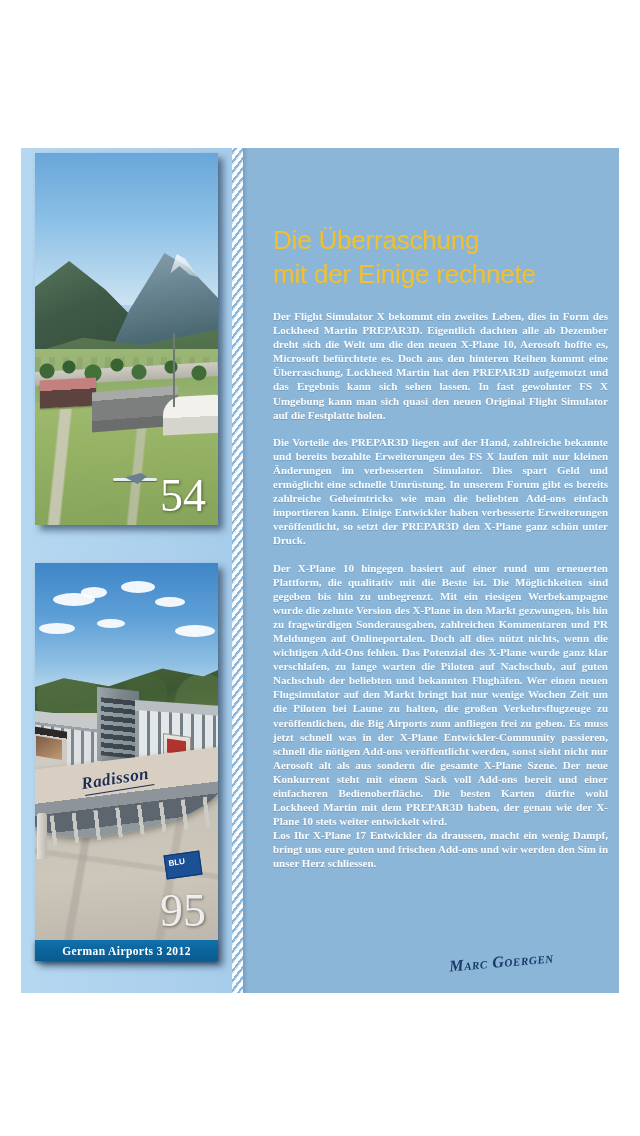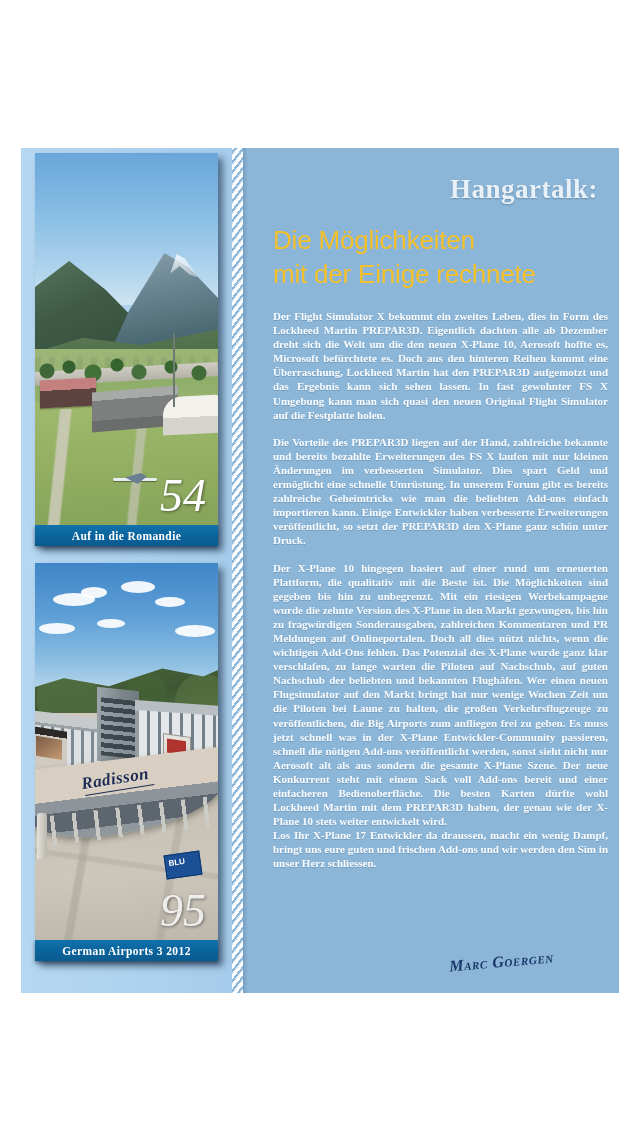--- a/index.html
+++ b/index.html
@@ -283,21 +283,20 @@
     background: linear-gradient(90deg,#e4e2dc,#b9b6ad);
     border-radius:3px 3px 0 0;
   }
 
   
   .page-num {
     position: absolute;
     right: 12px;
     bottom: 6px;
     font-family: "Liberation Serif", serif;
-    font-style: italic;
     font-size: 46px;
     line-height: 1;
     color: #ffffff;
     text-shadow: 1px 1px 3px rgba(0,0,0,.45);
     text-align: center;
   }
   #photo-2 .page-num { color: rgba(255,255,255,.85); }
 
   
   .caption-bar {
@@ -398,21 +397,20 @@
       <div class="p1-taxiway"></div>
       <div class="p1-trees"></div>
       <div class="p1-grass"></div>
       <div class="p1-hangar-red"></div>
       <div class="p1-hangar-grey"></div>
       <div class="p1-hangar-white"></div>
       <div class="p1-mast"></div>
       <div class="p1-plane"></div>
       <div class="page-num">54</div>
     </div>
-    <div class="caption-bar">Auf in die Romandie</div>
   </div>
 
   <div class="photo-card" id="photo-2">
     <div class="photo">
       <div class="p2-sky"></div>
       <div class="p2-cloud" style="left:18px;  top:30px; width:42px; height:13px;"></div>
       <div class="p2-cloud" style="left:46px;  top:24px; width:26px; height:11px;"></div>
       <div class="p2-cloud" style="left:86px;  top:18px; width:34px; height:12px;"></div>
       <div class="p2-cloud" style="left:120px; top:34px; width:30px; height:10px;"></div>
       <div class="p2-cloud" style="left:4px;   top:60px; width:36px; height:11px;"></div>
@@ -430,24 +428,23 @@
       <div class="p2-radisson">Radisson</div>
       <div class="p2-signblue"></div>
       <div class="p2-tower"></div>
       <div class="page-num">95</div>
     </div>
     <div class="caption-bar">German Airports 3 2012</div>
   </div>
 
   <div class="text-col">
 
-    <div class="kicker">Hangartalk:</div>
 
     <div class="headline">
-      <span class="l1">Die Möglichkeiten</span>
+      <span class="l1">Die Überraschung</span>
       <span class="l2">mit der Einige rechnete</span>
     </div>
 
     <div class="body-copy">
       <p>Der Flight Simulator X bekommt ein zweites Leben, dies in Form des Lockheed Martin PREPAR3D. Eigentlich dachten alle ab Dezember dreht sich die Welt um die den neuen X-Plane 10, Aerosoft hoffte es, Microsoft befürchtete es. Doch aus den hinteren Reihen kommt eine Überraschung, Lockheed Martin hat den PREPAR3D aufgemotzt und das Ergebnis kann sich sehen lassen. In fast gewohnter FS X Umgebung kann man sich quasi den neuen Original Flight Simulator auf die Festplatte holen.</p>
       <p>Die Vorteile des PREPAR3D liegen auf der Hand, zahlreiche bekannte und bereits bezahlte Erweiterungen des FS X laufen mit nur kleinen Änderungen im verbesserten Simulator. Dies spart Geld und ermöglicht eine schnelle Umrüstung. In unserem Forum gibt es bereits zahlreiche Geheimtricks wie man die beliebten Add-ons einfach importieren kann. Einige Entwickler haben verbesserte Erweiterungen veröffentlicht, so setzt der PREPAR3D den X-Plane ganz schön unter Druck.</p>
       <p class="tight">Der X-Plane 10 hingegen basiert auf einer rund um erneuerten Plattform, die qualitativ mit die Beste ist. Die Möglichkeiten sind gegeben bis hin zu unbegrenzt. Mit ein riesigen Werbekampagne wurde die zehnte Version des X-Plane in den Markt gezwungen, bis hin zu fragwürdigen Sonderausgaben, zahlreichen Kommentaren und PR Meldungen auf Onlineportalen. Doch all dies nützt nichts, wenn die wichtigen Add-Ons fehlen. Das Potenzial des X-Plane wurde ganz klar verschlafen, zu lange warten die Piloten auf Nachschub, auf guten Nachschub der beliebten und bekannten Flughäfen. Wer einen neuen Flugsimulator auf den Markt bringt hat nur wenige Wochen Zeit um die Piloten bei Laune zu halten, die großen Verkehrsflugzeuge zu veröffentlichen, die Big Airports zum anfliegen frei zu geben. Es muss jetzt schnell was in der X-Plane Entwickler-Community passieren, schnell die nötigen Add-ons veröffentlicht werden, sonst sieht nicht nur Aerosoft alt als aus sondern die gesamte X-Plane Szene. Der neue Konkurrent steht mit einem Sack voll Add-ons bereit und einer einfacheren Bedienoberfläche. Die besten Karten dürfte wohl Lockheed Martin mit dem PREPAR3D haben, der genau wie der X-Plane 10 stets weiter entwickelt wird.</p>
       <p>Los Ihr X-Plane 17 Entwickler da draussen, macht ein wenig Dampf, bringt uns eure guten und frischen Add-ons und wir werden den Sim in unser Herz schliessen.</p>
     </div>
 

